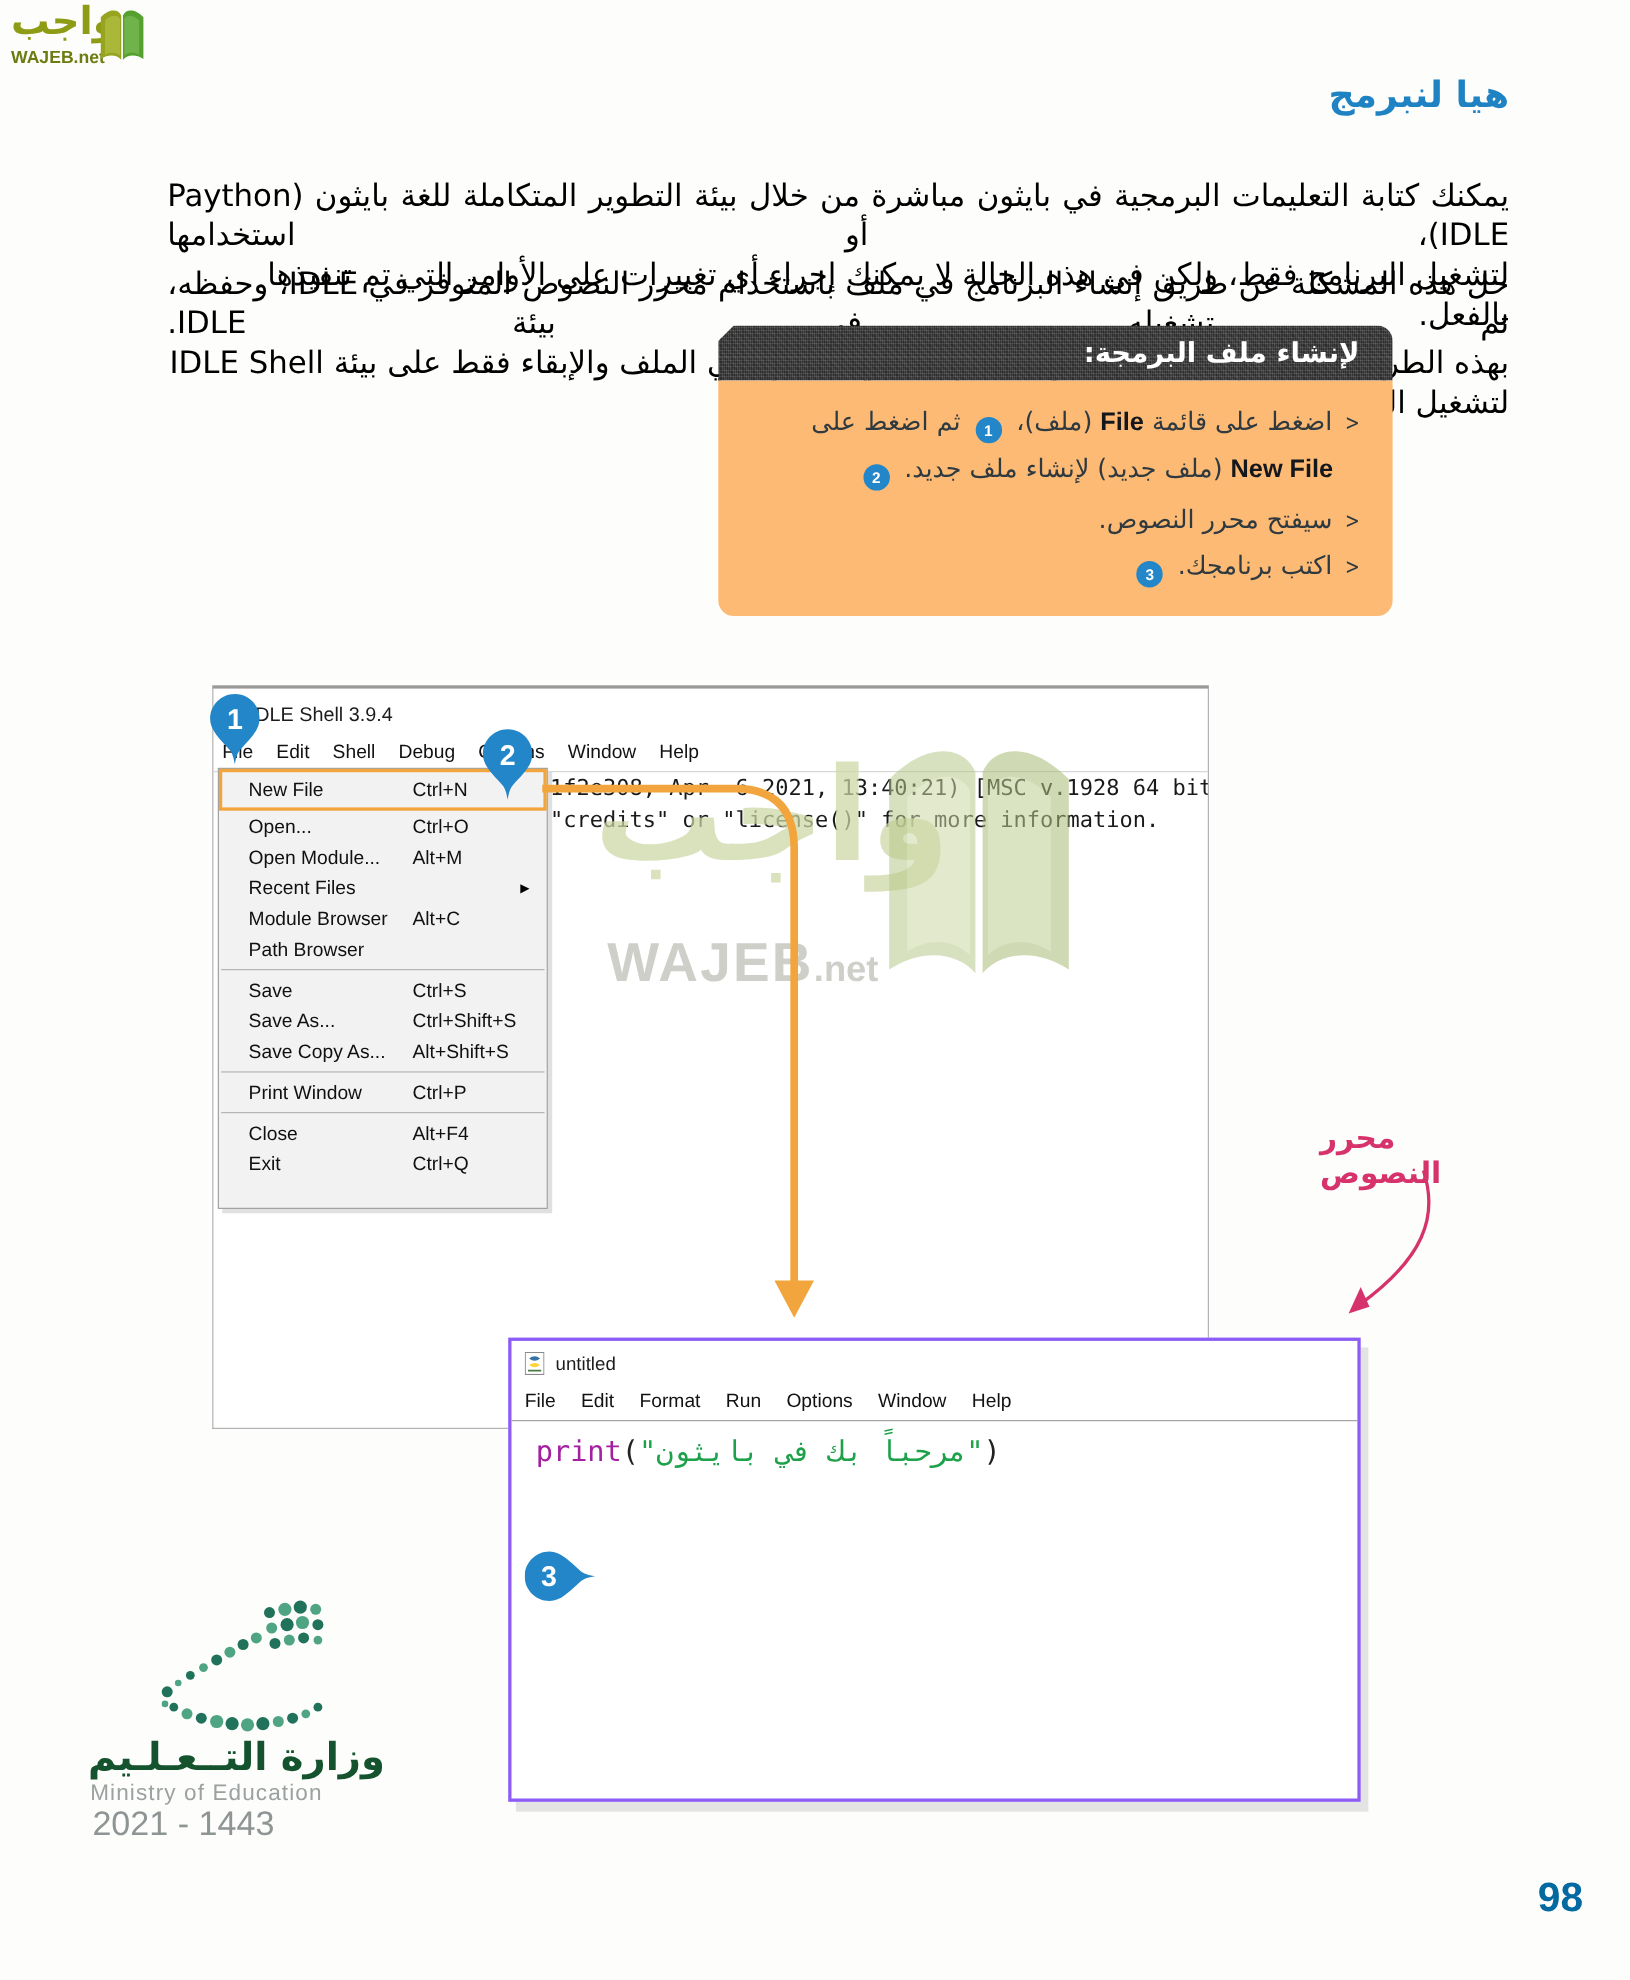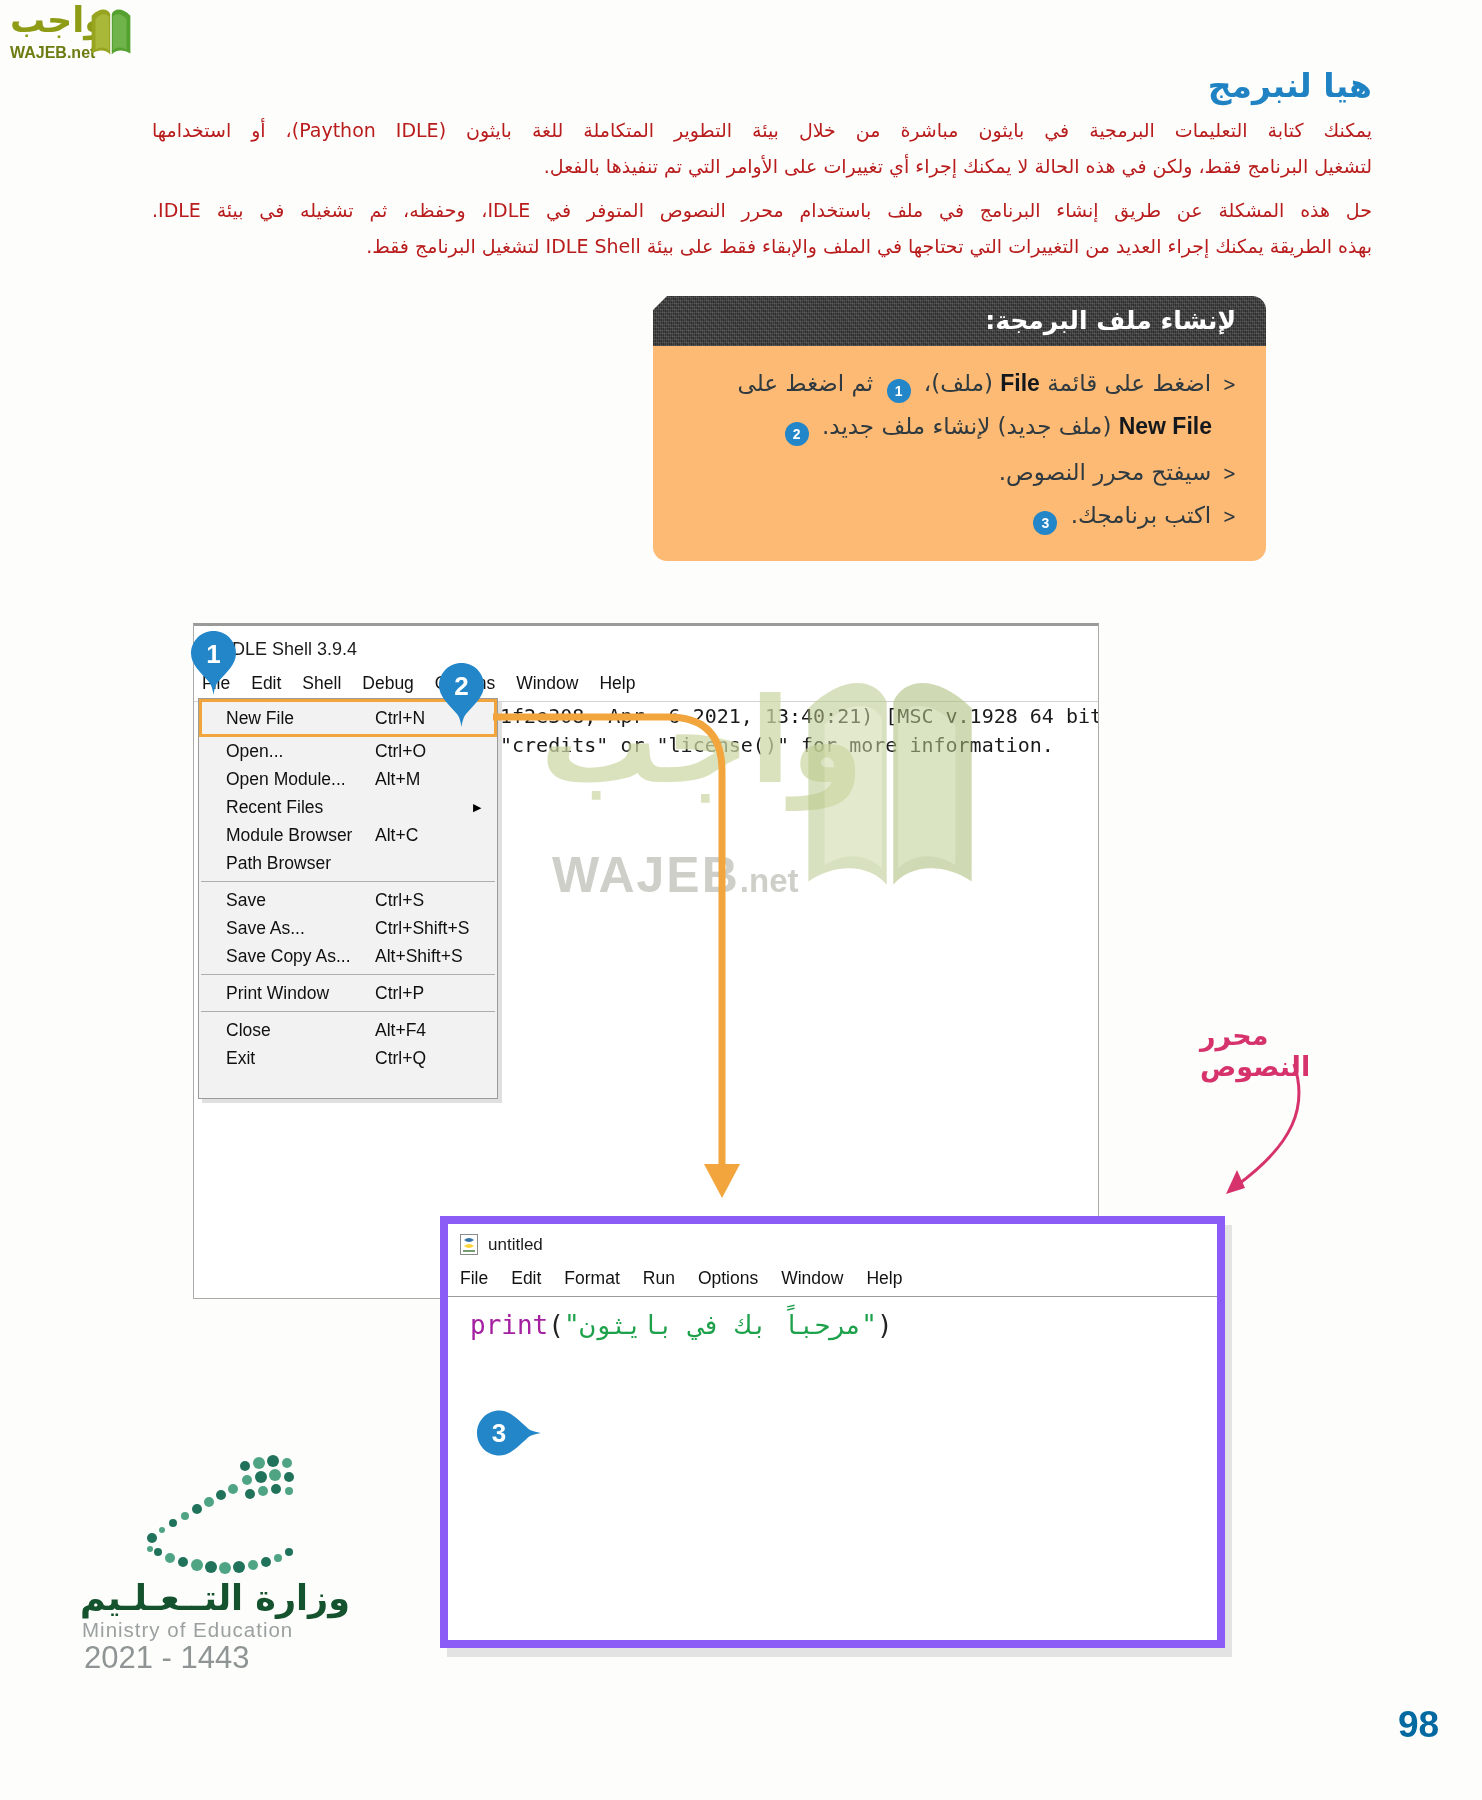--- a/index.html
+++ b/index.html
@@ -8,21 +8,21 @@
 
   
   .brand{position:absolute;left:10px;top:4px;width:170px;height:64px;}
   .brand-ar{position:absolute;left:0px;top:-4px;font-size:35px;font-weight:bold;color:#8d9c14;}
   .brand-latin{position:absolute;left:0px;top:40px;font-size:16px;font-weight:bold;color:#6d7c10;
                font-family:"Liberation Sans",sans-serif;}
   .brand-book{position:absolute;left:66px;top:0px;}
 
   
   .heading{position:absolute;right:110px;top:66px;font-size:33px;font-weight:bold;color:#1f83c3;direction:rtl;}
-  .intro{position:absolute;right:110px;width:1220px;direction:rtl;font-size:19px;color:#b91c1c;}
+  .intro{position:absolute;right:110px;width:1220px;direction:rtl;font-size:28px;color:#000000;margin-top:48px;}
   #intro1{top:112px;}
   #intro2{top:192px;}
   .pline{line-height:36px;text-align:justify;text-align-last:justify;}
   .plast{line-height:36px;text-align:right;}
 
   
   .infobox{position:absolute;left:653px;top:296px;width:613px;}
   .infobox-header{position:relative;height:50px;border-radius:14px 14px 0 0;background-color:#414141;
     background-image:
       repeating-linear-gradient(0deg, rgba(255,255,255,.10) 0 1px, transparent 1px 3px),
@@ -69,22 +69,22 @@
 
   
   .wm{position:absolute;z-index:4;pointer-events:none;}
   #wm-ar{left:540px;top:672px;font-size:118px;font-weight:bold;color:#cdd8a4;opacity:.72;}
   #wm-latin{left:552px;top:846px;font-size:50px;font-weight:bold;color:#c7c7c0;opacity:.85;
       font-family:"Liberation Sans",sans-serif;letter-spacing:2px;}
   #wm-latin .net{font-size:33px;letter-spacing:0;}
   #wm-book{left:792px;top:652px;opacity:.55;}
 
   
-  .editor{position:absolute;left:440px;top:1216px;width:769px;height:416px;background:#ffffff;
-      border:8px solid #8b5cf6;box-shadow:7px 9px 0 #e3e3e3;z-index:5;}
+  .editor{position:absolute;left:462px;top:1216px;width:769px;height:416px;background:#ffffff;
+      border:3px solid #8b5cf6;box-shadow:7px 9px 0 #e3e3e3;z-index:5;}
   .ed-titlebar{position:absolute;left:12px;top:10px;display:flex;gap:10px;align-items:center;
       font-family:"Liberation Sans",sans-serif;font-size:17px;color:#1c1c1c;}
   .ed-menu{position:absolute;left:12px;top:44px;display:flex;gap:23px;
       font-family:"Liberation Sans",sans-serif;font-size:17.5px;color:#121212;}
   .ed-sep{position:absolute;left:0;right:0;top:72px;height:1px;background:#9b9b9b;}
   .ed-code{position:absolute;left:22px;top:86px;font-family:"DejaVu Sans Mono",monospace;
       font-size:26px;direction:ltr;color:#222;}
   .kw{color:#a420a0;}
   .str{color:#1da14a;}
 

